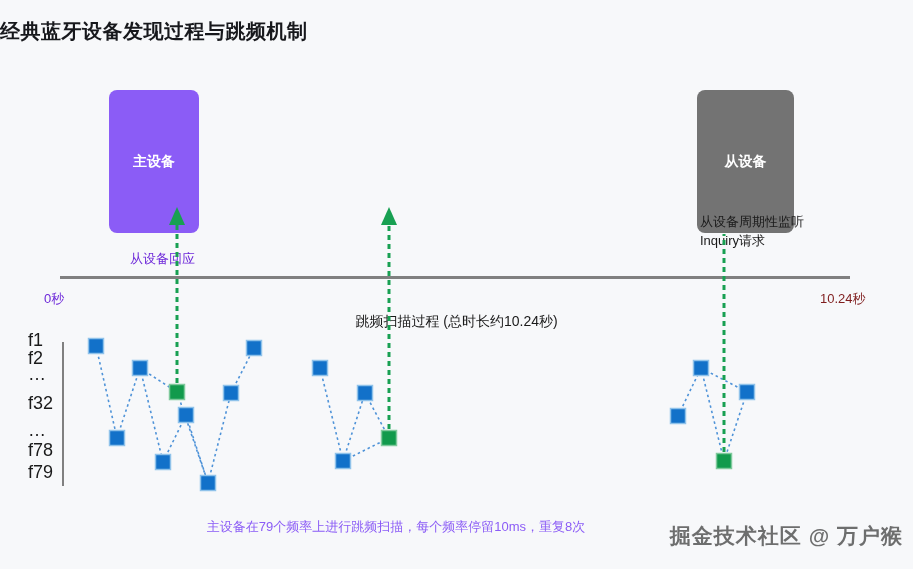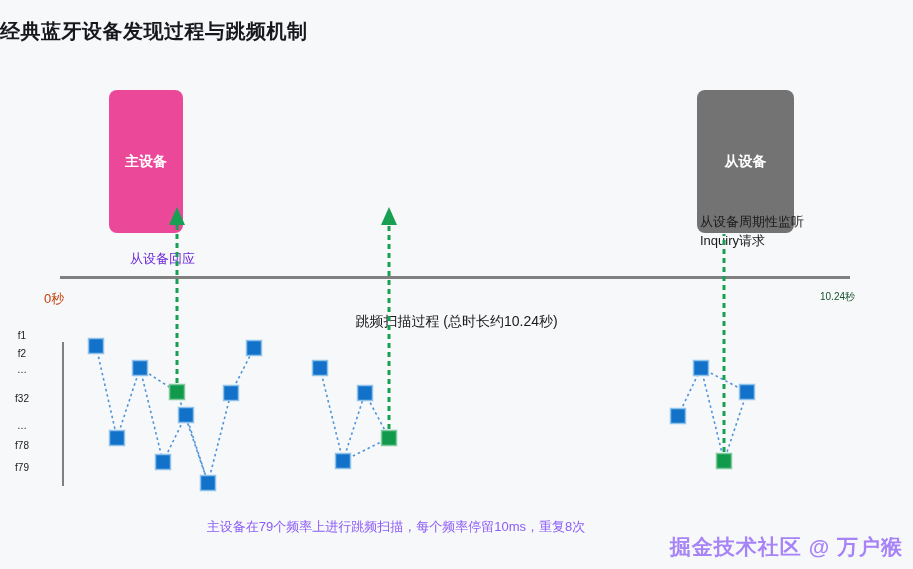--- a/index.html
+++ b/index.html
@@ -37,44 +37,44 @@
     border-radius: 8px;
     display: flex;
     align-items: center;
     justify-content: center;
     color: #ffffff;
     font-size: 14px;
     font-weight: bold;
   }
   #master-device-box {
     left: 109px; top: 90px;
-    width: 74px; height: 143px;
-    background: #ec4899;
+    width: 90px; height: 143px;
+    background: #8b5cf6;
   }
   #slave-device-box {
     left: 697px; top: 90px;
     width: 97px; height: 143px;
     background: #737373;
   }
 
   
   #timeline-axis {
     left: 60px; top: 276px;
     width: 790px; height: 3px;
     background: #808080;
   }
   #timeline-start-label {
     left: 44px; top: 290px;
     font-size: 13px;
-    color: #c2410c;
+    color: #6d28d9;
   }
   #timeline-end-label {
     left: 820px; top: 290px;
-    font-size: 10px;
-    color: #14532d;
+    font-size: 13px;
+    color: #7f1d1d;
   }
   #hop-scan-caption {
     left: 0; top: 313px;
     width: 913px;
     text-align: center;
     font-size: 14px;
     color: #1a1a1a;
   }
 
   
@@ -93,41 +93,41 @@
     white-space: nowrap;
   }
 
   
   #freq-axis-line {
     left: 62px; top: 342px;
     width: 2px; height: 144px;
     background: #808080;
   }
   .freq-tick-label {
-    font-size: 10px;
+    font-size: 18px;
     color: #1a1a1a;
-    text-align: center;
+    text-align: left;
     width: 44px;
-    left: 0;
+    left: 28px;
   }
 
   
   #bottom-caption {
     left: 0; top: 518px;
     width: 792px;
     text-align: center;
     font-size: 13px;
     color: #8b5cf6;
   }
 
   
   #watermark {
-    right: 10px; bottom: 8px;
+    right: 10px; bottom: 19px;
     font-size: 21px;
-    color: #8b5cf6;
+    color: #404040;
     font-weight: bold;
     letter-spacing: 1px;
     opacity: .75;
   }
 
   
   #plot-svg {
     left: 0; top: 0;
     width: 913px; height: 569px;
     pointer-events: none;

